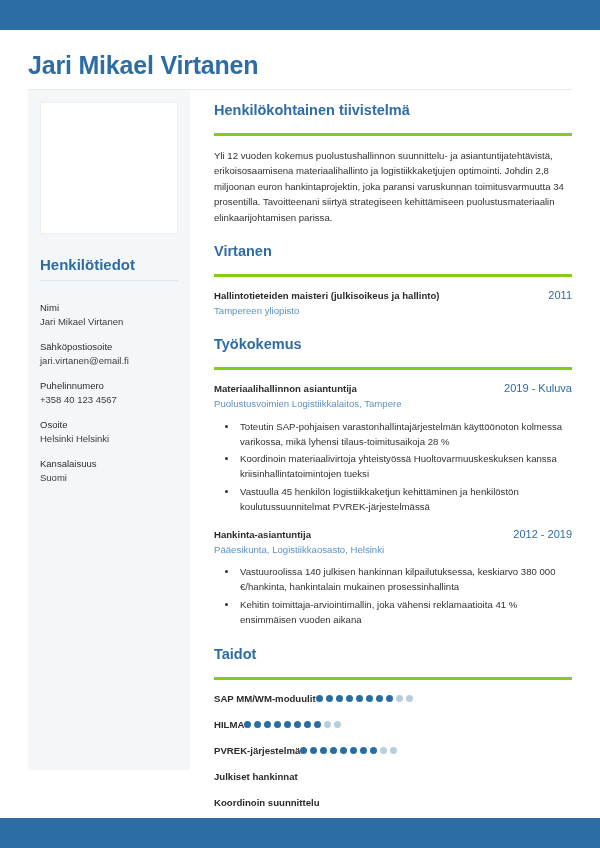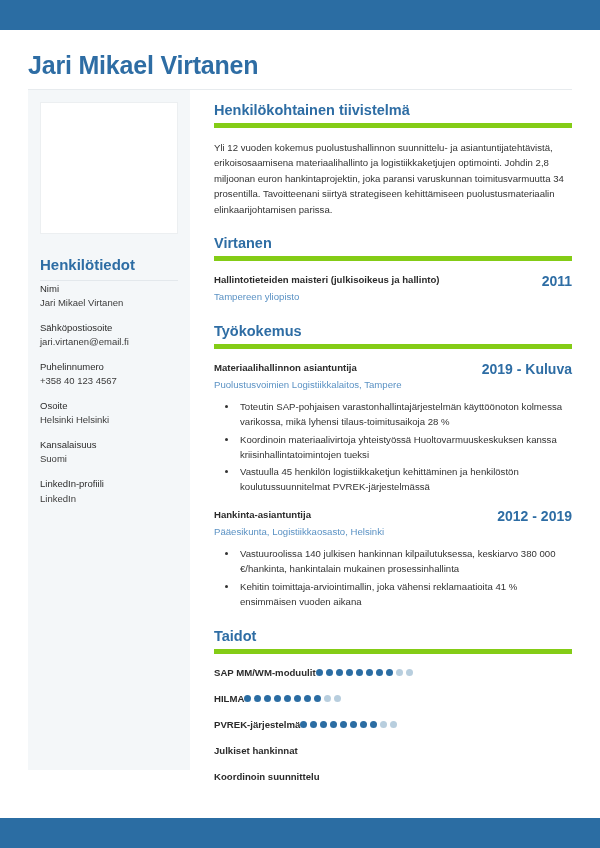--- a/index.html
+++ b/index.html
@@ -77,21 +77,21 @@
     border: 1px solid #eceff1;
     box-sizing: border-box;
     margin-bottom: 22px;
   }
   .side-heading {
     font-size: 15px;
     font-weight: bold;
     color: #2e6da4;
     padding-bottom: 7px;
     border-bottom: 1px solid #e3e8ec;
-    margin-bottom: 2px;
+    margin-bottom: 21px;
   }
   .field {
     margin-bottom: 12px;
   }
   .field-label {
     font-size: 9.5px;
     font-weight: normal;
     color: #2b2b2b;
     margin-bottom: 2px;
     line-height: 1.3;
@@ -106,22 +106,22 @@
     flex: 1 1 auto;
     padding-left: 24px;
     padding-top: 12px;
     box-sizing: border-box;
   }
   .section { margin-bottom: 18px; }
   .section-heading {
     font-size: 14.5px;
     font-weight: bold;
     color: #2e6da4;
-    padding-bottom: 5px;
-    border-bottom: 5px solid #84cc16;
+    padding-bottom: 15px;
+    border-bottom: 3px solid #84cc16;
     margin-bottom: 12px;
   }
   .summary-text {
     font-size: 9.6px;
     line-height: 1.62;
     color: #333333;
     text-align: left;
   }
   .entry { margin-bottom: 13px; }
   .entry-head {
@@ -131,22 +131,22 @@
     gap: 18px;
   }
   .entry-title {
     font-size: 9.6px;
     font-weight: bold;
     color: #2b2b2b;
     line-height: 1.45;
     max-width: 250px;
   }
   .entry-date {
-    font-size: 14px;
-    font-weight: bold;
+    font-size: 11px;
+    font-weight: normal;
     color: #2e6da4;
     white-space: nowrap;
     padding-top: 0px;
   }
   .entry-org {
     font-size: 9.6px;
     color: #5b92c4;
     line-height: 1.5;
     margin-top: 1px;
   }
@@ -218,24 +218,20 @@
               <div class="field-label">Puhelinnumero</div>
               <div class="field-value">+358 40 123 4567</div>
             </div>
             <div class="field">
               <div class="field-label">Osoite</div>
               <div class="field-value">Helsinki Helsinki</div>
             </div>
             <div class="field">
               <div class="field-label">Kansalaisuus</div>
               <div class="field-value">Suomi</div>
-            </div>
-            <div class="field">
-              <div class="field-label">LinkedIn-profiili</div>
-              <div class="field-value">LinkedIn</div>
             </div>
           </div>
       </aside>
 
       <main class="main">
 
         <section class="section">
           <div class="section-heading">Henkilökohtainen tiivistelmä</div>
           <div class="summary-text">Yli 12 vuoden kokemus puolustushallinnon suunnittelu- ja asiantuntijatehtävistä, erikoisosaamisena materiaalihallinto ja logistiikkaketjujen optimointi. Johdin 2,8 miljoonan euron hankintaprojektin, joka paransi varuskunnan toimitusvarmuutta 34 prosentilla. Tavoitteenani siirtyä strategiseen kehittämiseen puolustusmateriaalin elinkaarijohtamisen parissa.</div>
         </section>

